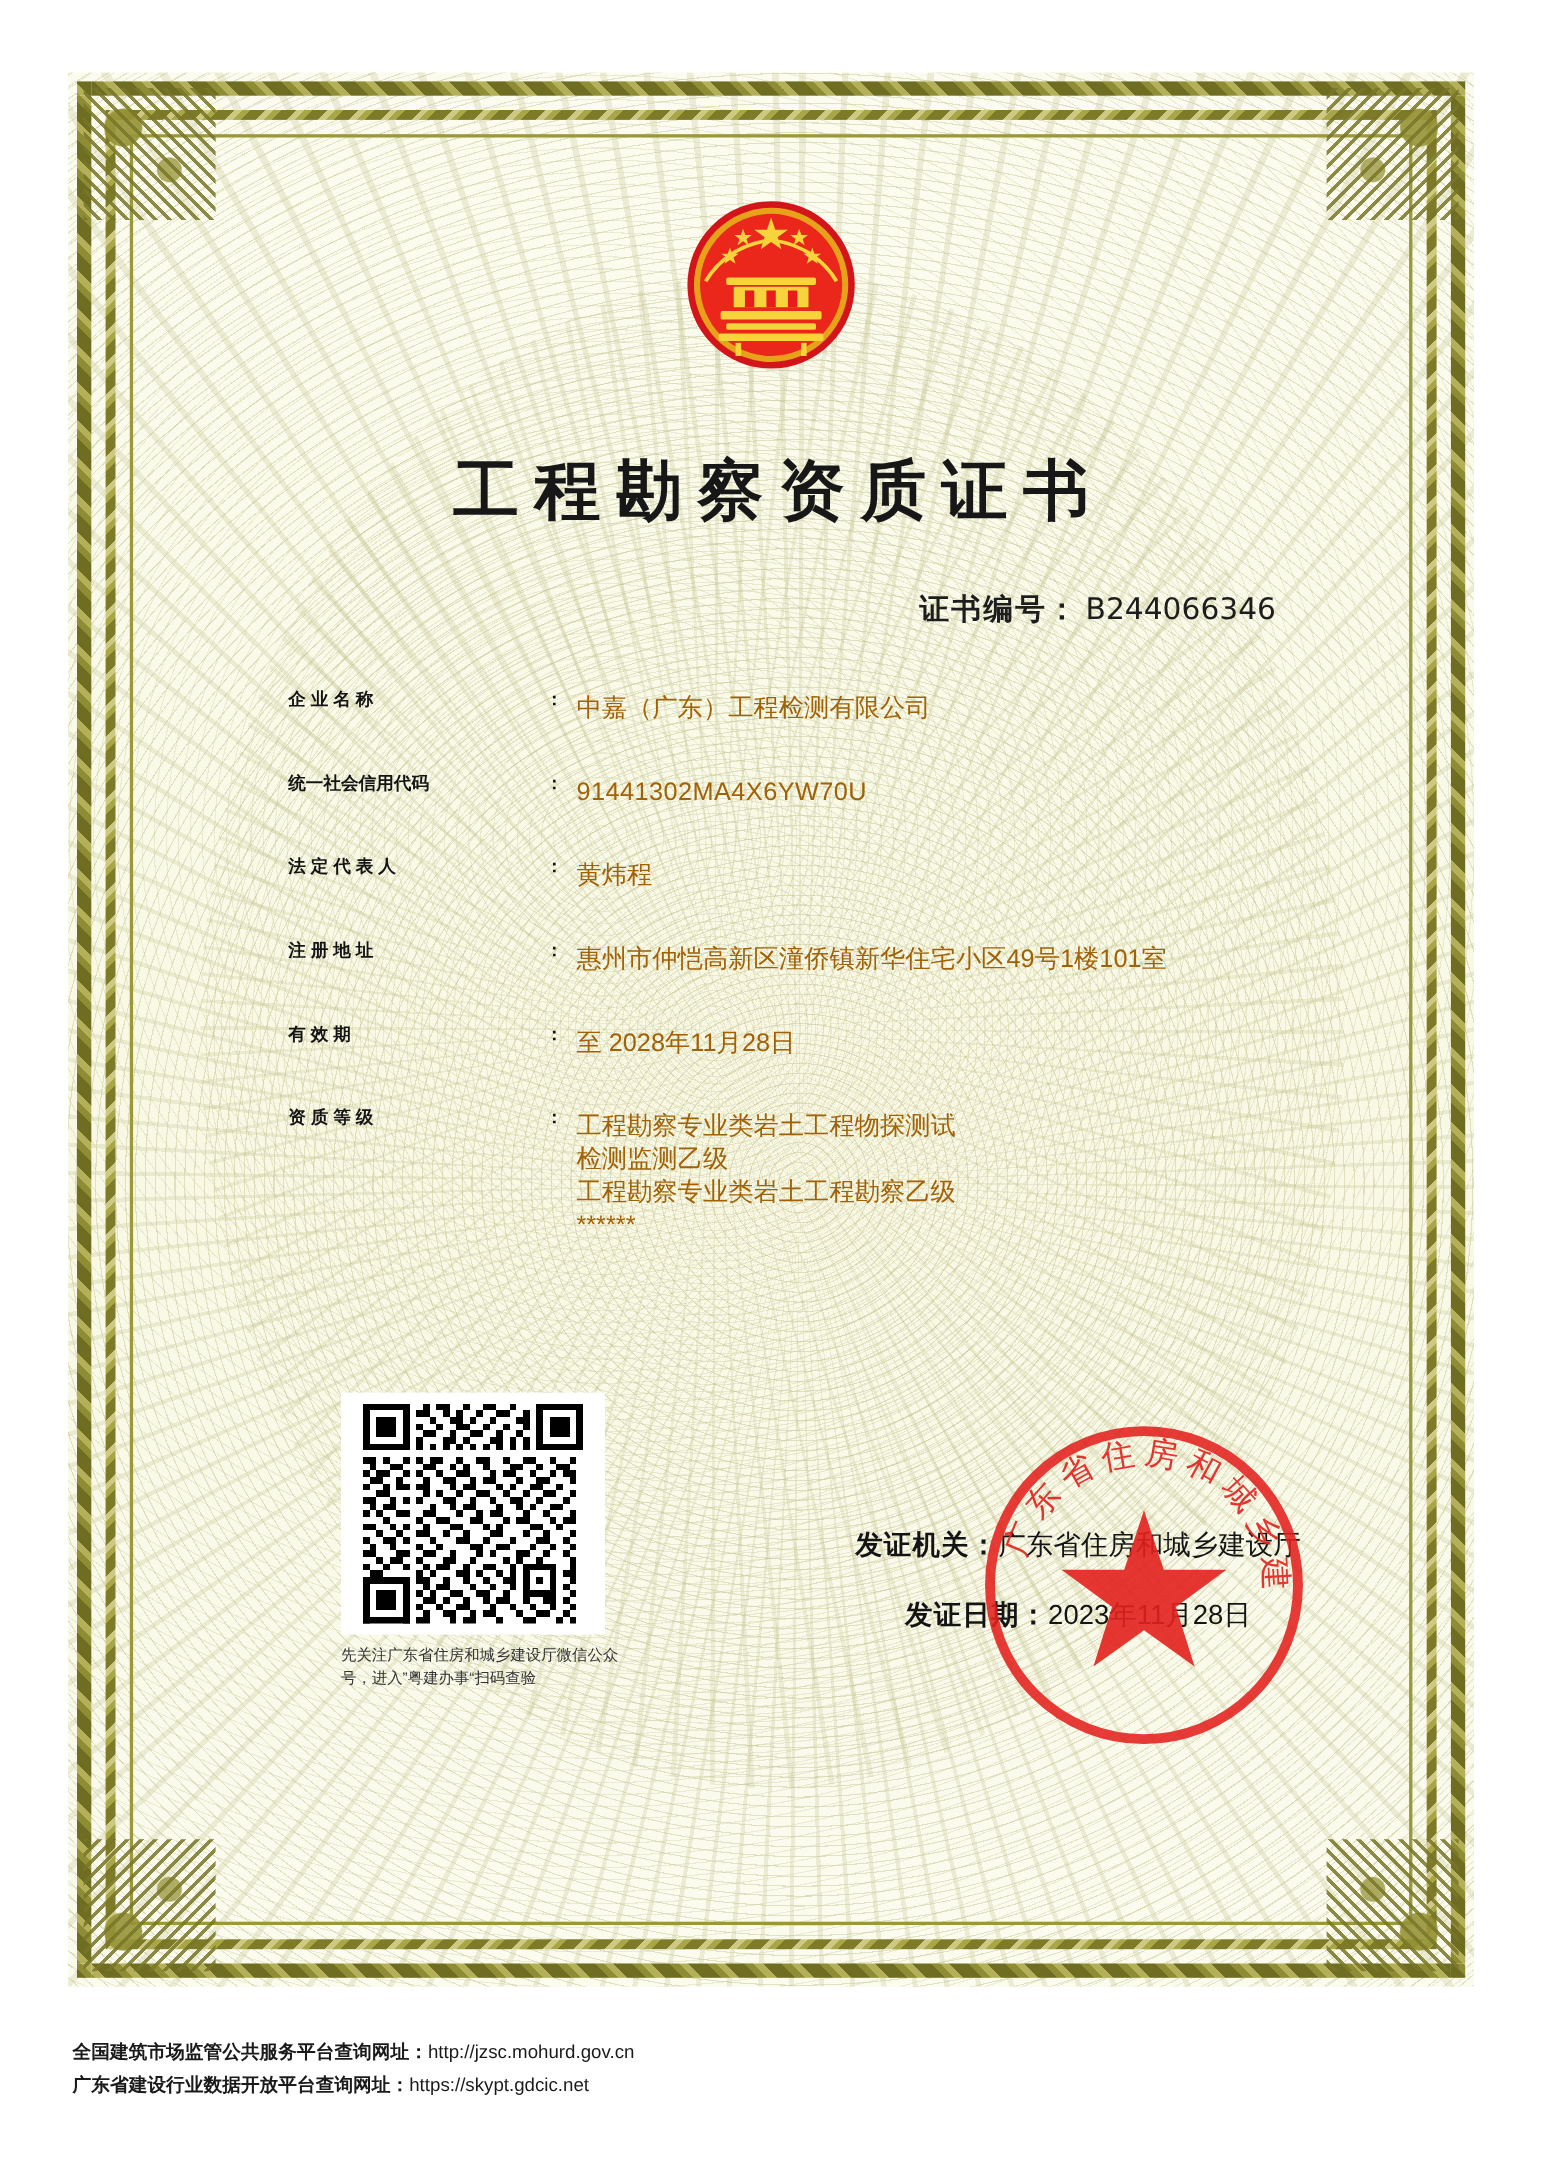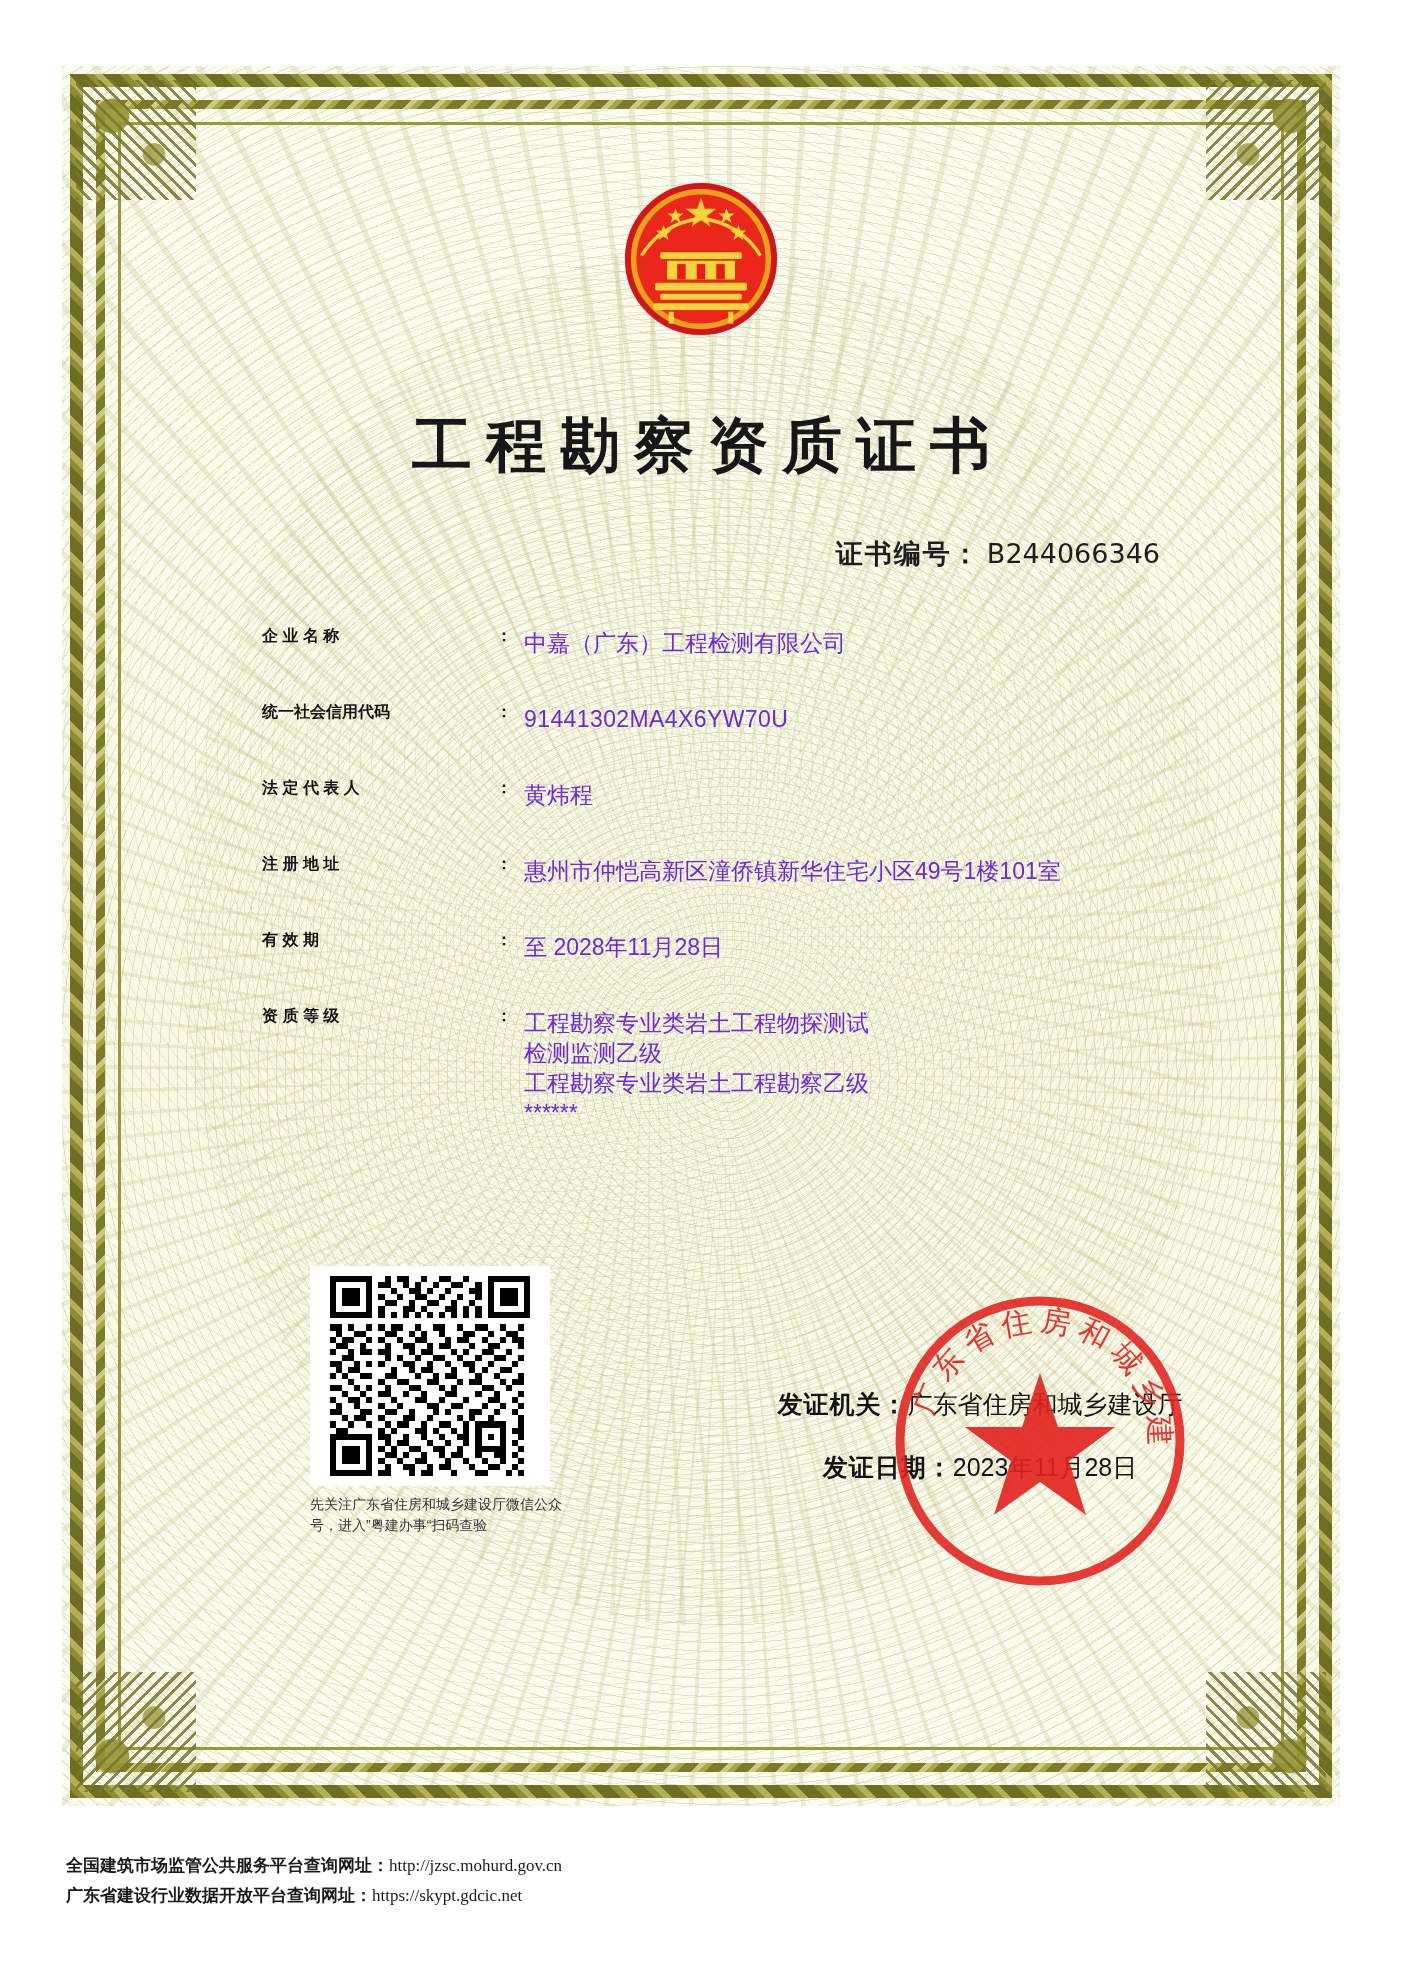--- a/index.html
+++ b/index.html
@@ -146,21 +146,21 @@
     justify-content: space-between;
   }
   .row .label .colon {
     margin-left: 2px;
   }
   .row .value {
     position: absolute;
     left: 262px;
     top: 2px;
     font-size: 23px;
-    color: #6d28d9;
+    color: #a16207;
     line-height: 30px;
     white-space: pre-line;
   }
   .row .value.mono { font-family: Liberation Sans, sans-serif; letter-spacing: 0.4px; }
 
   
   .qr-wrap {
     position: absolute;
     left: 205px;
     top: 1200px;
@@ -217,21 +217,21 @@
   
   .footer {
     position: absolute;
     left: 66px;
     top: 1851px;
     font-size: 17px;
     color: #1a1a1a;
     line-height: 30px;
   }
   .footer .f-lbl { font-weight: bold; }
-  .footer .f-url { font-family: Liberation Serif, serif; }
+  .footer .f-url { font-family: Liberation Sans, sans-serif; }
 </style>
 </head>
 <body>
 
 <div class="page">
 
   <div class="cert">
     <div class="guilloche"></div>
     <div class="guilloche2"></div>
 

